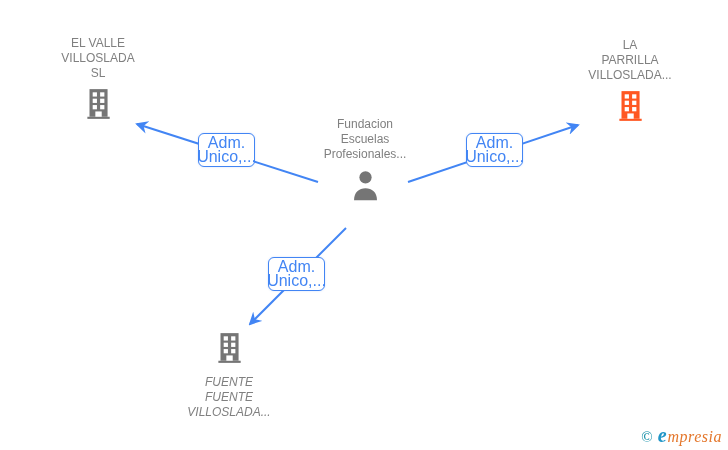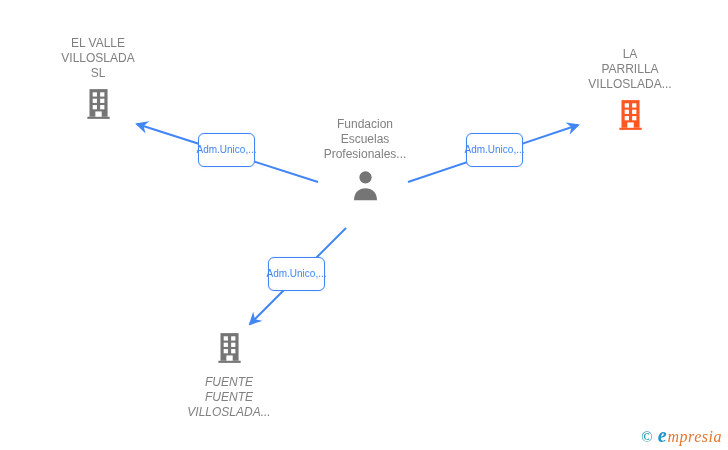--- a/index.html
+++ b/index.html
@@ -24,22 +24,22 @@
     gap:6px;color:var(--text-gray);font-size:12px;line-height:15px;text-align:center;
     cursor:pointer;
     justify-content:center;
   }
   .node .node-label{display:flex;flex-direction:column;align-items:center;}
   .node .icon{display:block;color:var(--icon-gray);}
   .node .icon.orange{color:var(--building-orange);}
   .edge-label{
     position:absolute;z-index:4;box-sizing:border-box;width:57px;height:34px;
     border:1.5px solid var(--edge-blue);border-radius:6px;background:#ffffff;
-    color:var(--edge-blue);font-size:10px;line-height:14px;
-    display:flex;flex-direction:row;align-items:center;justify-content:center;
+    color:var(--edge-blue);font-size:16px;line-height:14px;
+    display:flex;flex-direction:column;align-items:center;justify-content:center;
     cursor:pointer;box-shadow:0 0 2px rgba(66,133,244,.25);
   }
   #footer-logo{
     position:absolute;right:6px;bottom:3px;z-index:5;
     font-family:"Liberation Serif",serif;font-style:italic;font-size:16px;
     display:flex;align-items:baseline;gap:1px;cursor:pointer;white-space:nowrap;
   }
   #footer-logo .copy{color:var(--logo-teal);font-style:normal;margin-right:4px;font-size:15px;}
   #footer-logo .brand-initial{color:var(--logo-blue);font-size:20px;font-weight:bold;}
   #footer-logo .brand-rest{color:var(--logo-orange);letter-spacing:.5px;}
@@ -76,21 +76,21 @@
           <rect x="11" y="11" width="4" height="4"></rect>
             <rect x="18" y="11" width="4" height="4"></rect>
           <rect x="11" y="17" width="4" height="4"></rect>
             <rect x="18" y="17" width="4" height="4"></rect>
           <rect x="13.5" y="23" width="6" height="5"></rect>
         </g>
       </svg>
     </span>
   </div>
 
-  <div class="node" style="left:565px;top:47px;width:130px;">
+  <div class="node" style="left:565px;top:38px;width:130px;">
     <div class="node-label">
       <span>LA</span>
       <span>PARRILLA</span>
       <span>VILLOSLADA...</span>
     </div>
     <span class="icon orange">
       <svg viewBox="0 0 32 32" width="34" height="34">
         <rect x="8" y="2" width="17" height="26" fill="currentColor"></rect>
         <rect x="6" y="28" width="21" height="2" fill="currentColor"></rect>
         <g fill="#ffffff">

